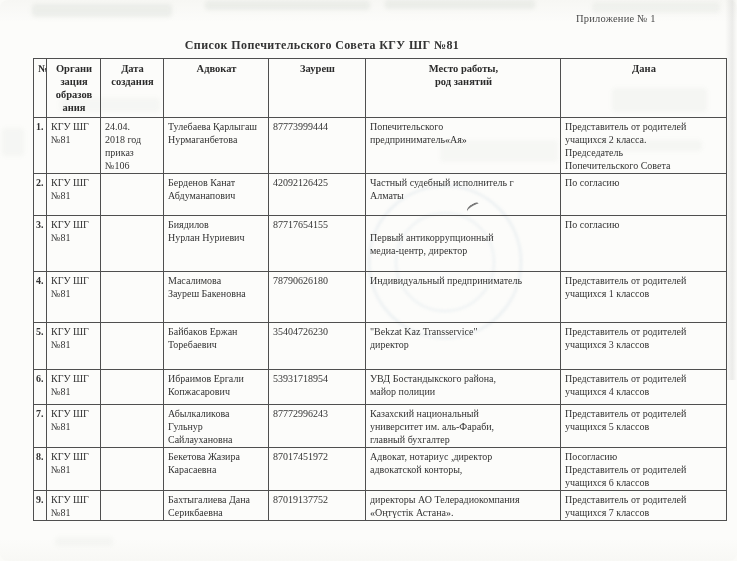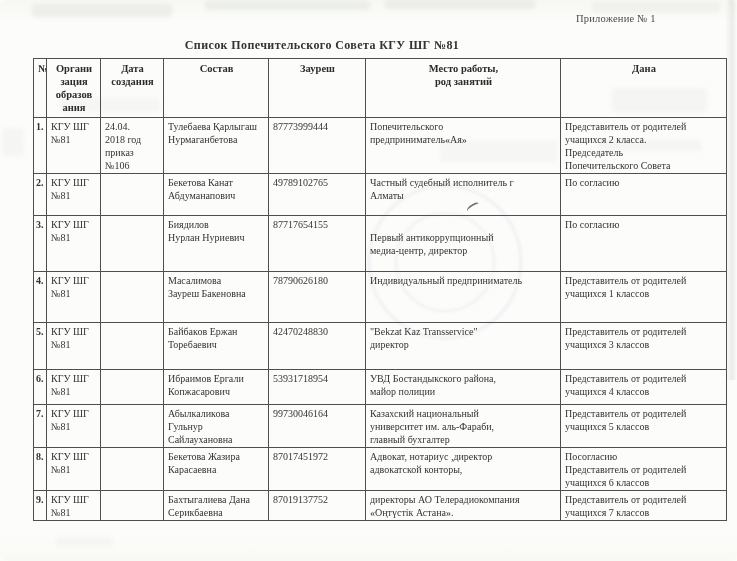--- a/index.html
+++ b/index.html
@@ -121,21 +121,21 @@
     </colgroup>
     <tbody>
       <tr class="hdr">
         <th>№</th>
         <th>Органи
 зация
 образов
 ания</th>
         <th>Дата
 создания</th>
-        <th>Состав</th>
+        <th>Адвокат</th>
         <th>Зауреш</th>
         <th>Место работы,
 род занятий</th>
         <th>Дана</th>
       </tr>
       <tr class="r1">
         <td class="c-num">1.</td>
         <td>КГУ ШГ
 №81</td>
         <td>24.04.
@@ -150,23 +150,23 @@
         <td>Представитель от родителей
 учащихся 2  класса.
 Председатель
 Попечительского Совета</td>
       </tr>
       <tr class="r2">
         <td class="c-num">2.</td>
         <td>КГУ ШГ
 №81</td>
         <td></td>
-        <td>Бекетова Канат
+        <td>Берденов Канат
 Абдуманапович</td>
-        <td>49789102765</td>
+        <td>42092126425</td>
         <td>Частный судебный исполнитель г
 Алматы</td>
         <td>По согласию</td>
       </tr>
       <tr class="r3">
         <td class="c-num">3.</td>
         <td>КГУ ШГ
 №81</td>
         <td></td>
         <td>Биядилов
@@ -189,21 +189,21 @@
         <td>Представитель от родителей
 учащихся 1 классов</td>
       </tr>
       <tr class="r5">
         <td class="c-num">5.</td>
         <td>КГУ ШГ
 №81</td>
         <td></td>
         <td>Байбаков Ержан
 Торебаевич</td>
-        <td>42470248830</td>
+        <td>35404726230</td>
         <td>"Bekzat Kaz Transservice"
 директор</td>
         <td>Представитель от родителей
 учащихся  3 классов</td>
       </tr>
       <tr class="r6">
         <td class="c-num">6.</td>
         <td>КГУ ШГ
 №81</td>
         <td></td>
@@ -216,21 +216,21 @@
 учащихся 4  классов</td>
       </tr>
       <tr class="r7">
         <td class="c-num">7.</td>
         <td>КГУ ШГ
 №81</td>
         <td></td>
         <td>Абылкаликова
 Гульнур
 Сайлаухановна</td>
-        <td>99730046164</td>
+        <td>87772996243</td>
         <td>Казахский национальный
 университет им. аль-Фараби,
  главный бухгалтер</td>
         <td>Представитель от родителей
 учащихся 5 классов</td>
       </tr>
       <tr class="r8">
         <td class="c-num">8.</td>
         <td>КГУ ШГ
 №81</td>

